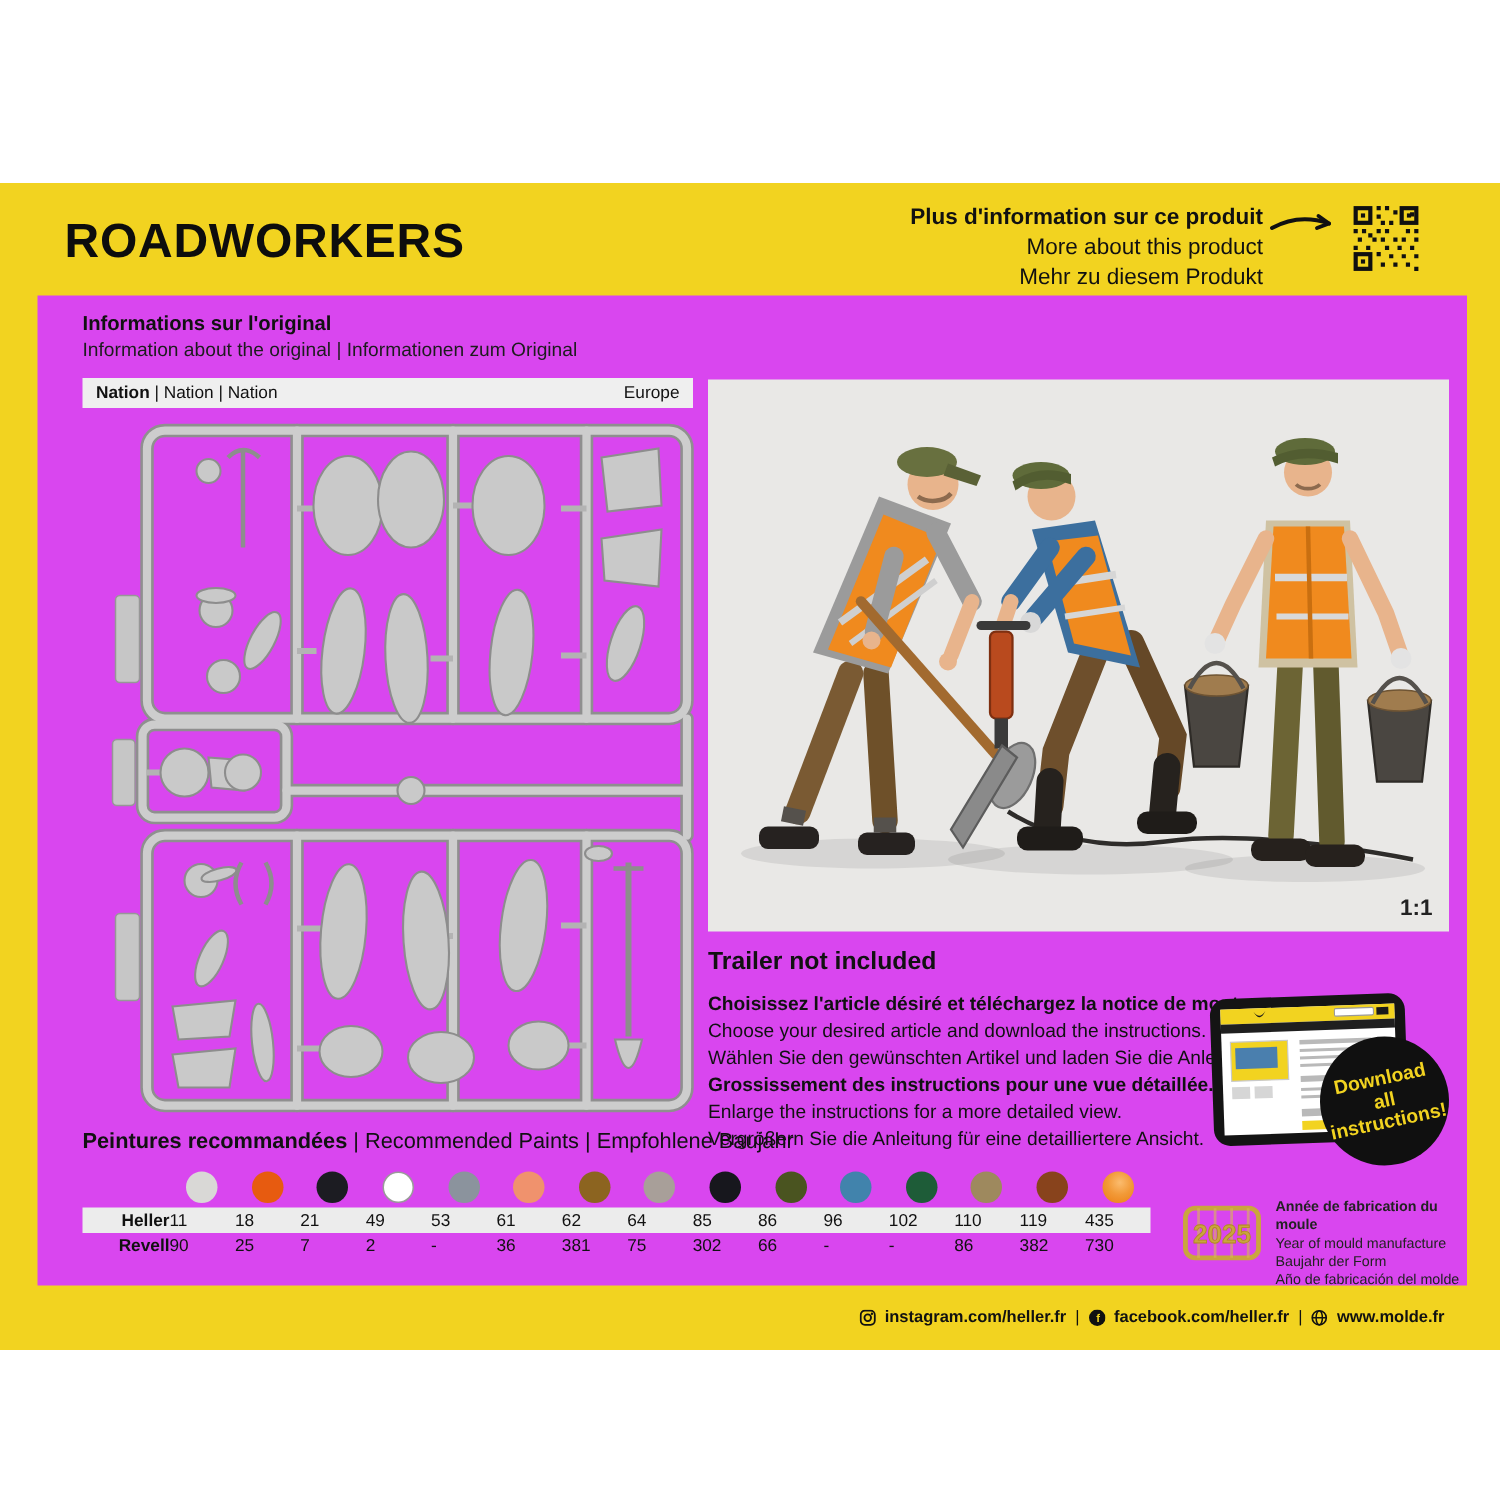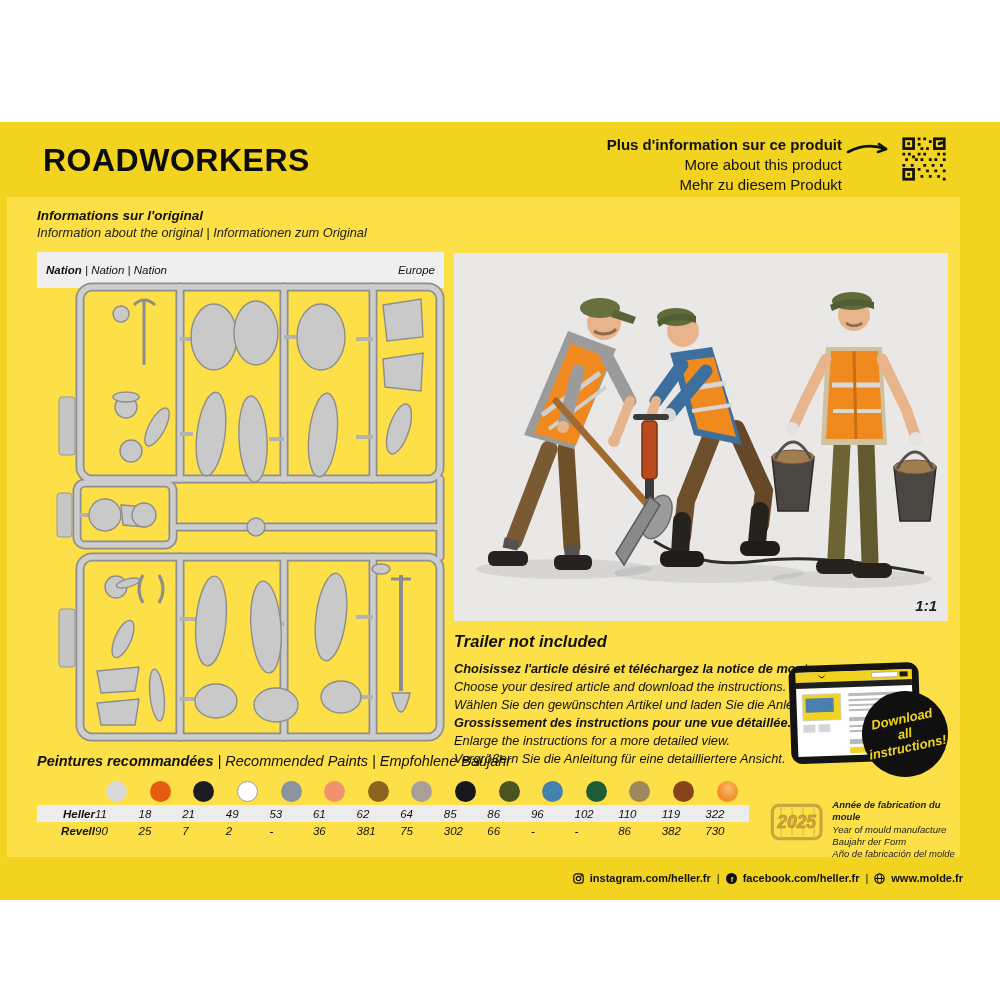--- a/index.html
+++ b/index.html
@@ -1,34 +1,34 @@
 <!DOCTYPE html>
 <html><head>
 <meta charset="utf-8">
 <style>
   html,body{margin:0;padding:0;background:#fff;}
   .canvas{position:relative;width:1000px;height:1000px;background:#fff;overflow:hidden;
           font-family:"Liberation Sans",sans-serif;color:#111;}
   
   .sheet{position:absolute;left:0;top:122px;width:1000px;height:778px;background:#f2d320;}
-  .panel{position:absolute;left:7px;top:75px;width:953px;height:660px;background:#fde047;font-style:italic;}
+  .panel{position:absolute;left:25px;top:75px;width:953px;height:660px;background:#d946ef;}
 
   .sheet-title{position:absolute;left:43px;top:20px;font-size:32px;font-weight:800;
                letter-spacing:.5px;color:#0d0d0d;}
   .more-info{position:absolute;right:158px;top:13px;text-align:right;font-size:15px;line-height:1.34;}
   .more-info .b{font-weight:700;}
   .arrow{position:absolute;right:104px;top:16px;width:50px;height:26px;}
   .qr{position:absolute;right:53px;top:14px;width:46px;height:46px;}
 
   
   .abs{position:absolute;}
   .sec-h .t1{font-weight:700;font-size:13.5px;}
   .sec-h .t2{font-size:12.8px;margin-top:2px;color:#1c1c1c;}
 
-  .nation-bar{left:30px;top:55px;width:407px;height:36px;background:#efefef;
+  .nation-bar{left:30px;top:55px;width:407px;height:20px;background:#efefef;
               display:flex;align-items:center;font-size:11.5px;padding:0 9px;box-sizing:border-box;}
   .nation-bar .b{font-weight:700;}
   .nation-bar .rest{white-space:pre;}
   .nation-bar .val{margin-left:auto;}
 
   .sprue{left:24px;top:82px;width:418px;height:466px;}
 
   .paints-h{left:30px;top:556px;font-size:14.5px;}
   .paints-h .b{font-weight:700;}
   .paints-table{left:30px;top:580px;width:712px;font-size:11.5px;}
@@ -262,21 +262,21 @@
             <div class="cell">53</div>
             <div class="cell">61</div>
             <div class="cell">62</div>
             <div class="cell">64</div>
             <div class="cell">85</div>
             <div class="cell">86</div>
             <div class="cell">96</div>
             <div class="cell">102</div>
             <div class="cell">110</div>
             <div class="cell">119</div>
-            <div class="cell">322</div>
+            <div class="cell">435</div>
           </div>
         <div class="num-row" id="revell-row">
             <span class="row-label">Revell</span>
             <div class="cell">90</div>
             <div class="cell">25</div>
             <div class="cell">7</div>
             <div class="cell">2</div>
             <div class="cell">-</div>
             <div class="cell">36</div>
             <div class="cell">381</div>

